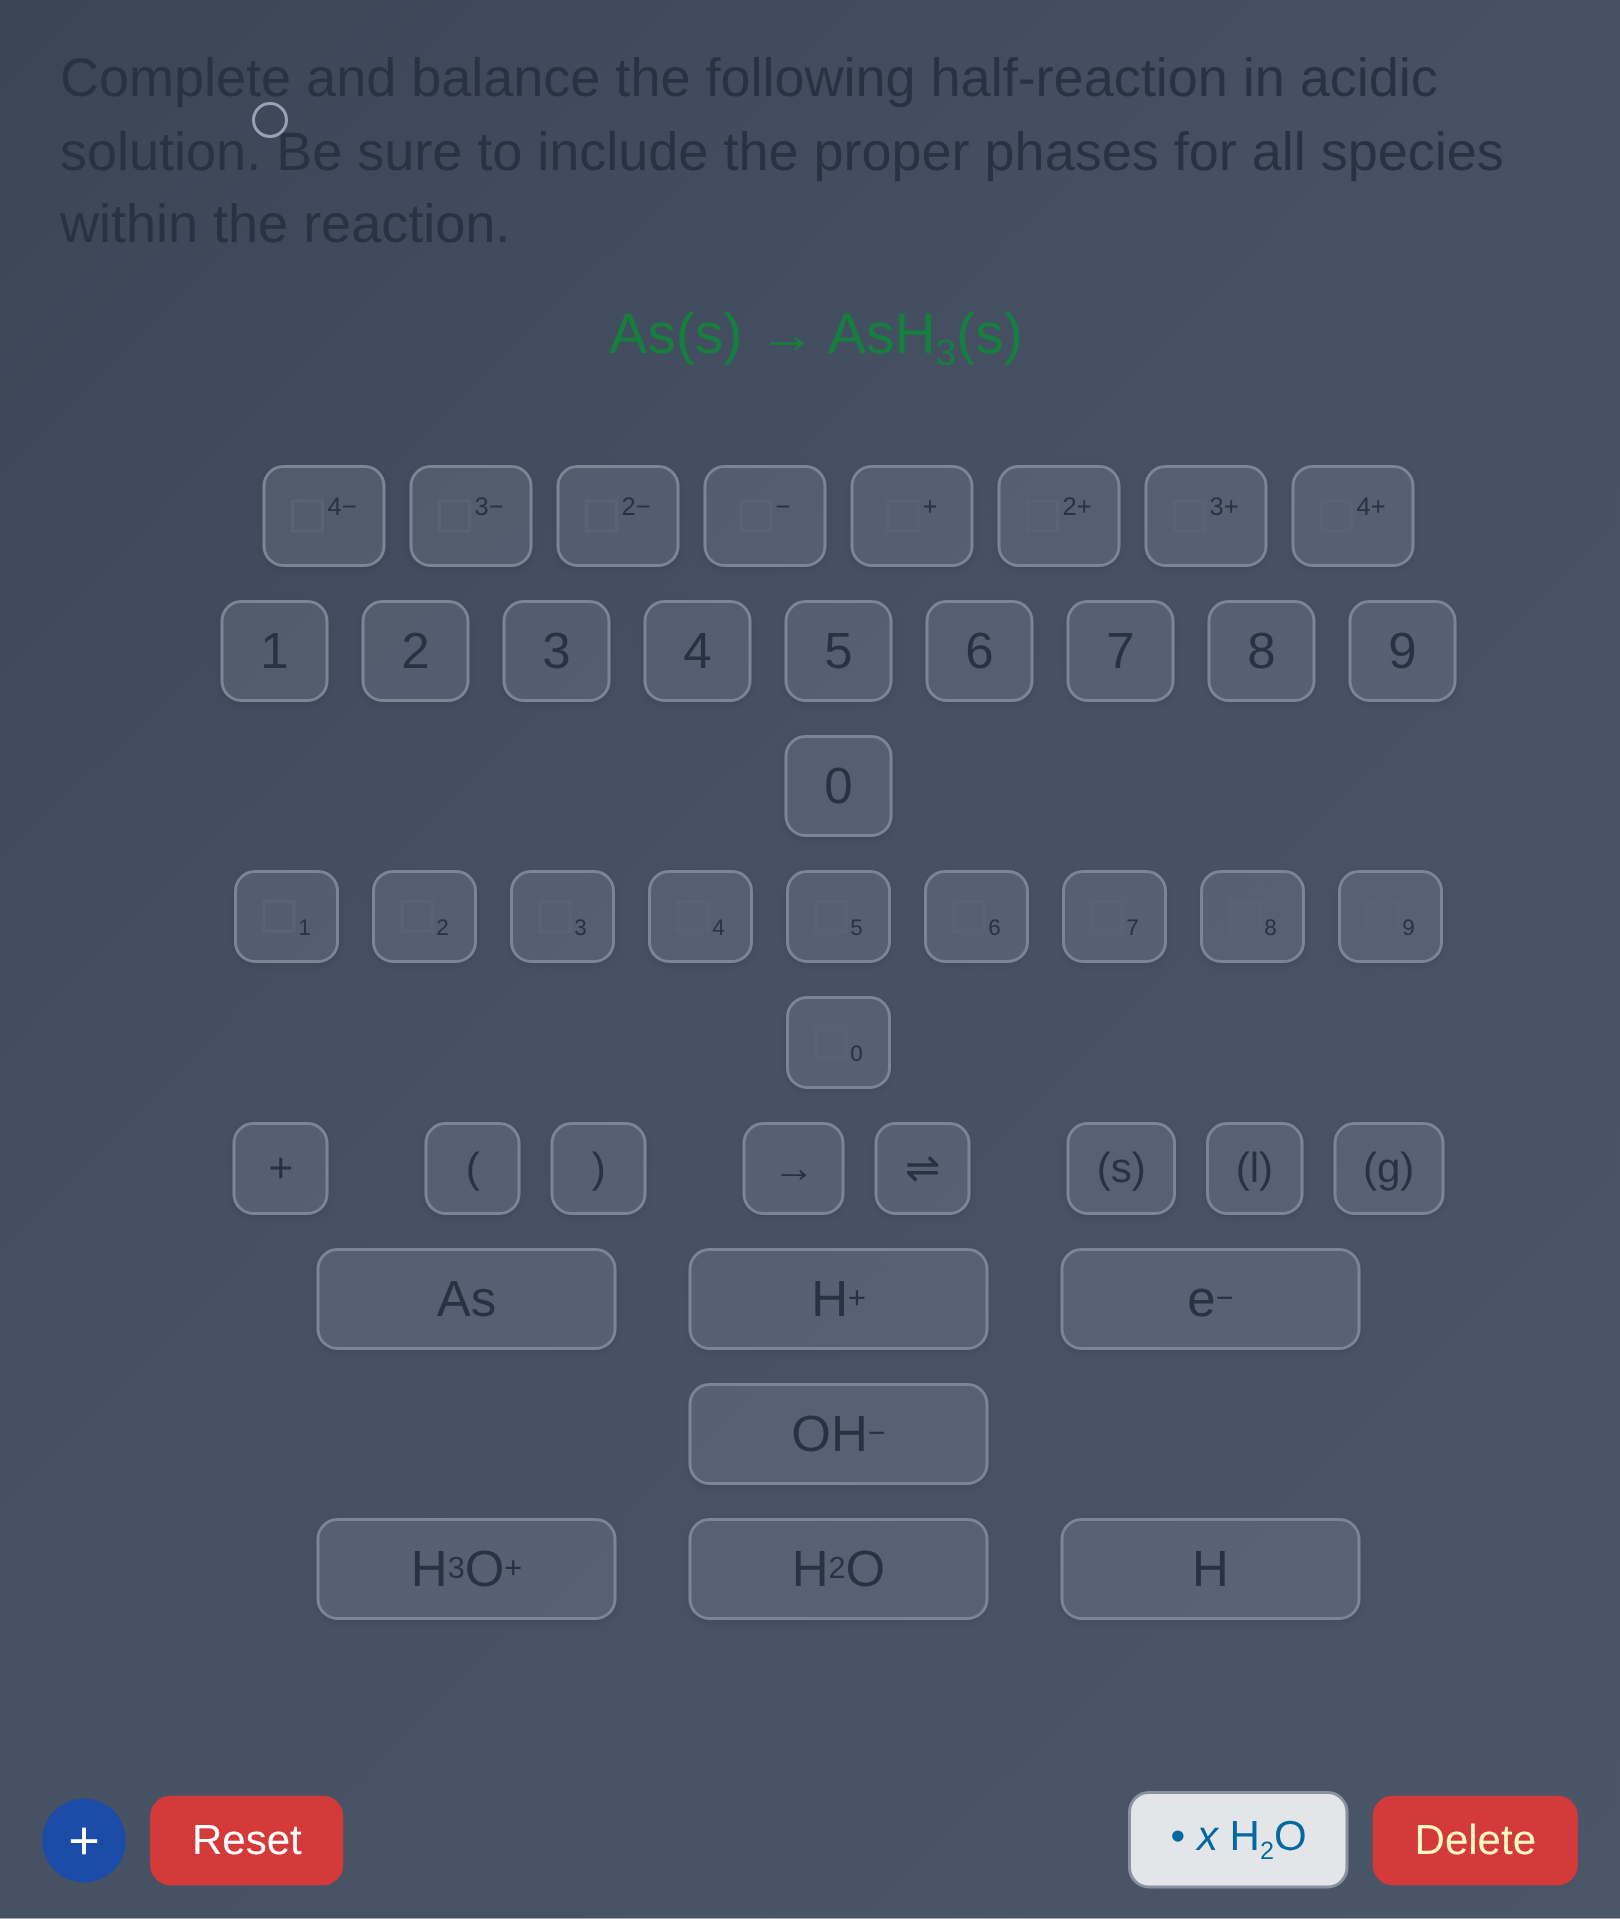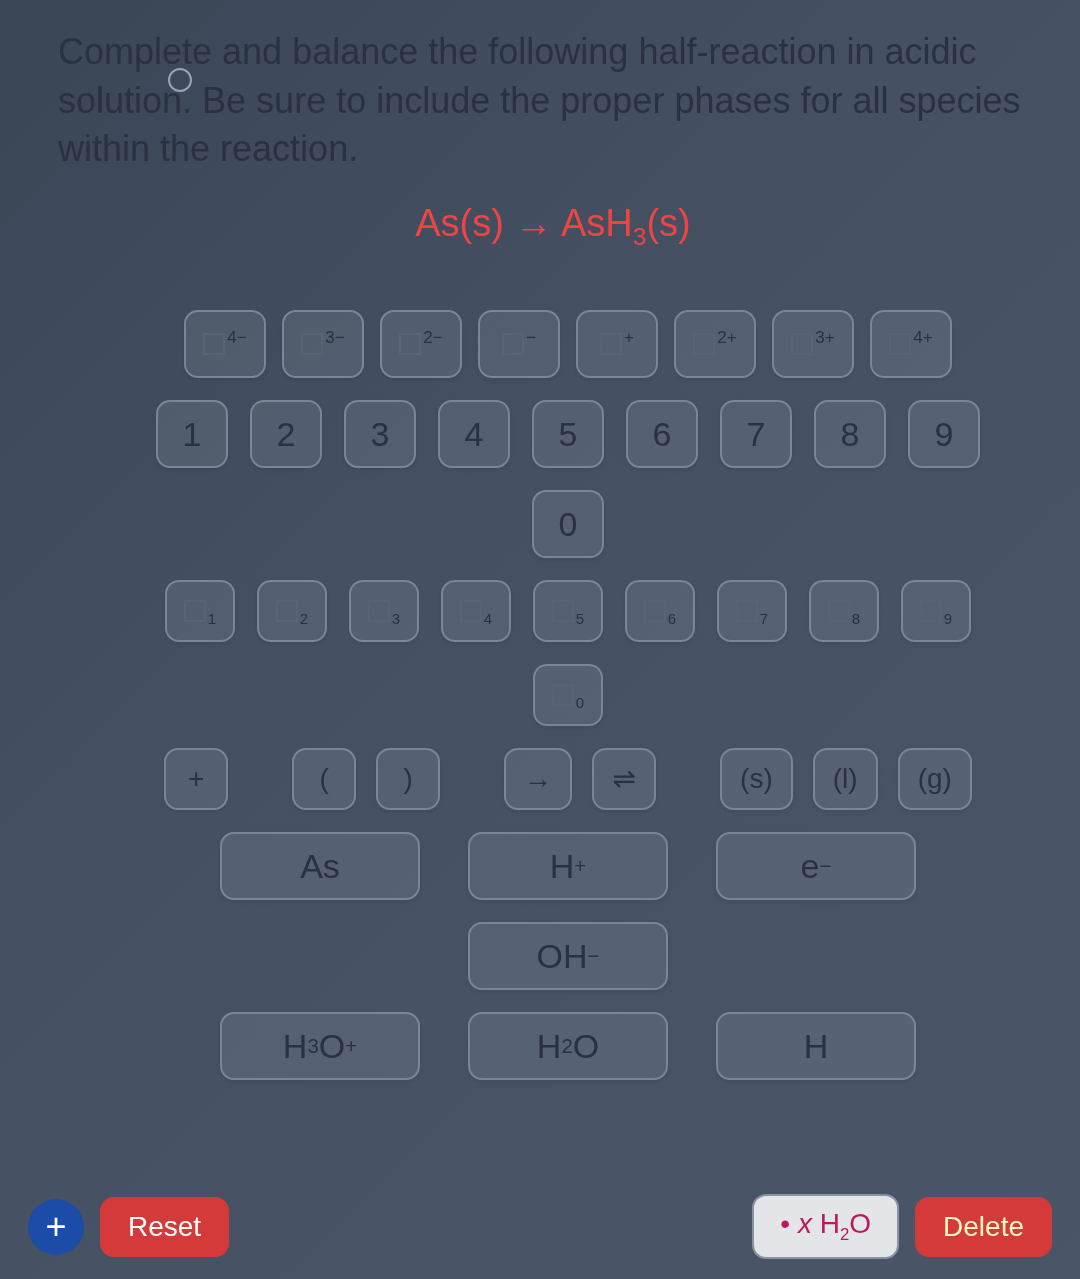--- a/index.html
+++ b/index.html
@@ -7,32 +7,32 @@
     margin: 0;
     padding: 0;
     font-family: Arial, Helvetica, sans-serif;
     background: linear-gradient(135deg, #3a4556 0%, #455063 40%, #4a5568 100%);
     width: 1080px;
     height: 1279px;
     overflow: hidden;
     color: #2a3142;
   }
   .page {
-    padding: 28px 32px 20px 58px;
+    padding: 28px 32px 20px 40px;
   }
   .question {
     font-size: 36px;
     line-height: 1.35;
     color: #2a3142;
     margin-bottom: 28px;
   }
   .equation {
     text-align: center;
     font-size: 38px;
-    color: #ef4444;
+    color: #15803d;
     margin-bottom: 60px;
   }
   .equation sub { font-size: 0.65em; vertical-align: sub; }
   .panel {
     padding: 0 60px 0 90px;
   }
   .row {
     display: flex;
     justify-content: center;
     gap: 16px;
@@ -108,21 +108,21 @@
   .pill.reset {
     background: #d43a3a;
     color: #fff;
   }
   .pill.delete {
     background: #d43a3a;
     color: #fef9c3;
   }
   .pill.hint {
     background: rgba(255,255,255,0.85);
-    color: #be185d;
+    color: #0369a1;
     border: 2px solid #8a92a2;
     margin-right: 16px;
     font-style: normal;
   }
   .pill.hint .ital { font-style: italic; }
   .spacer { flex: 1; }
   .row.single { justify-content: center; }
   .highlight-dot {
     position: absolute;
     top: 68px;

